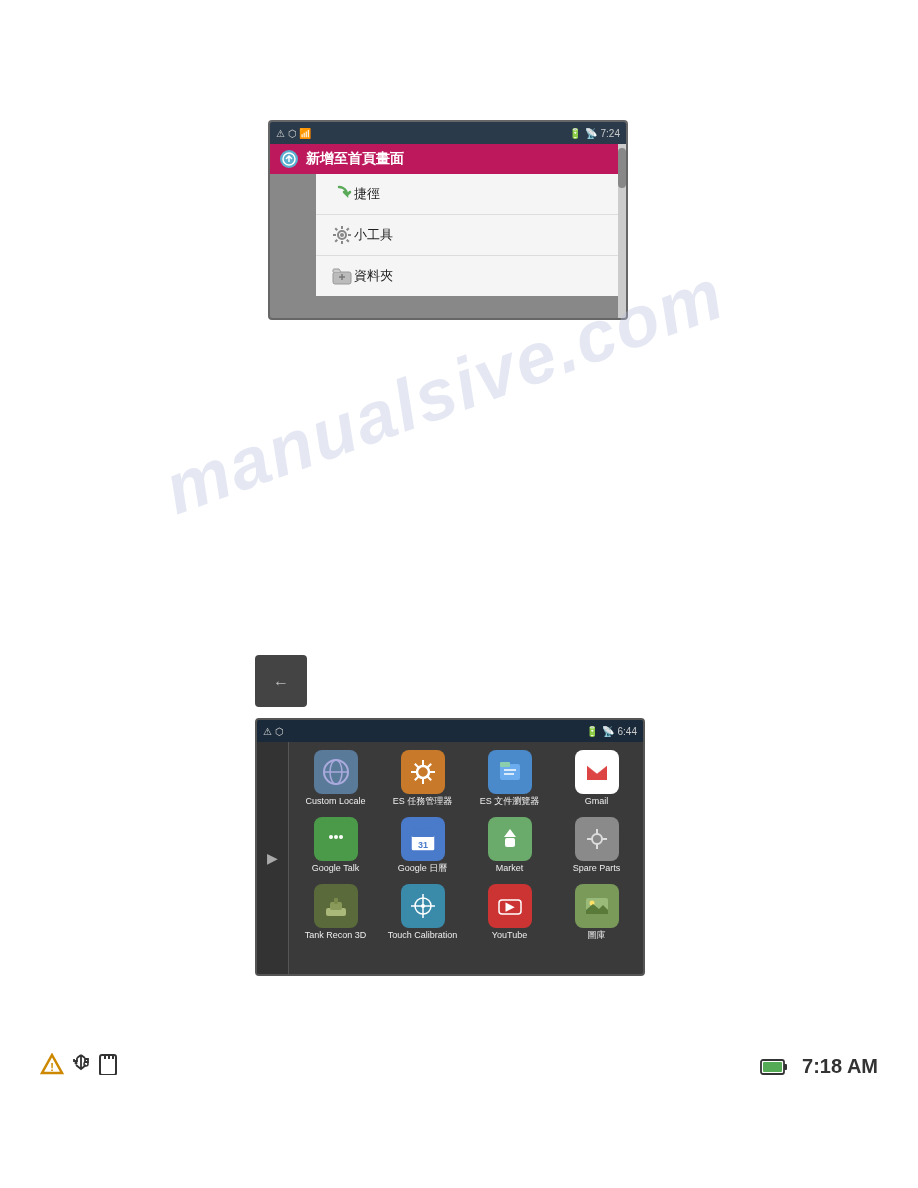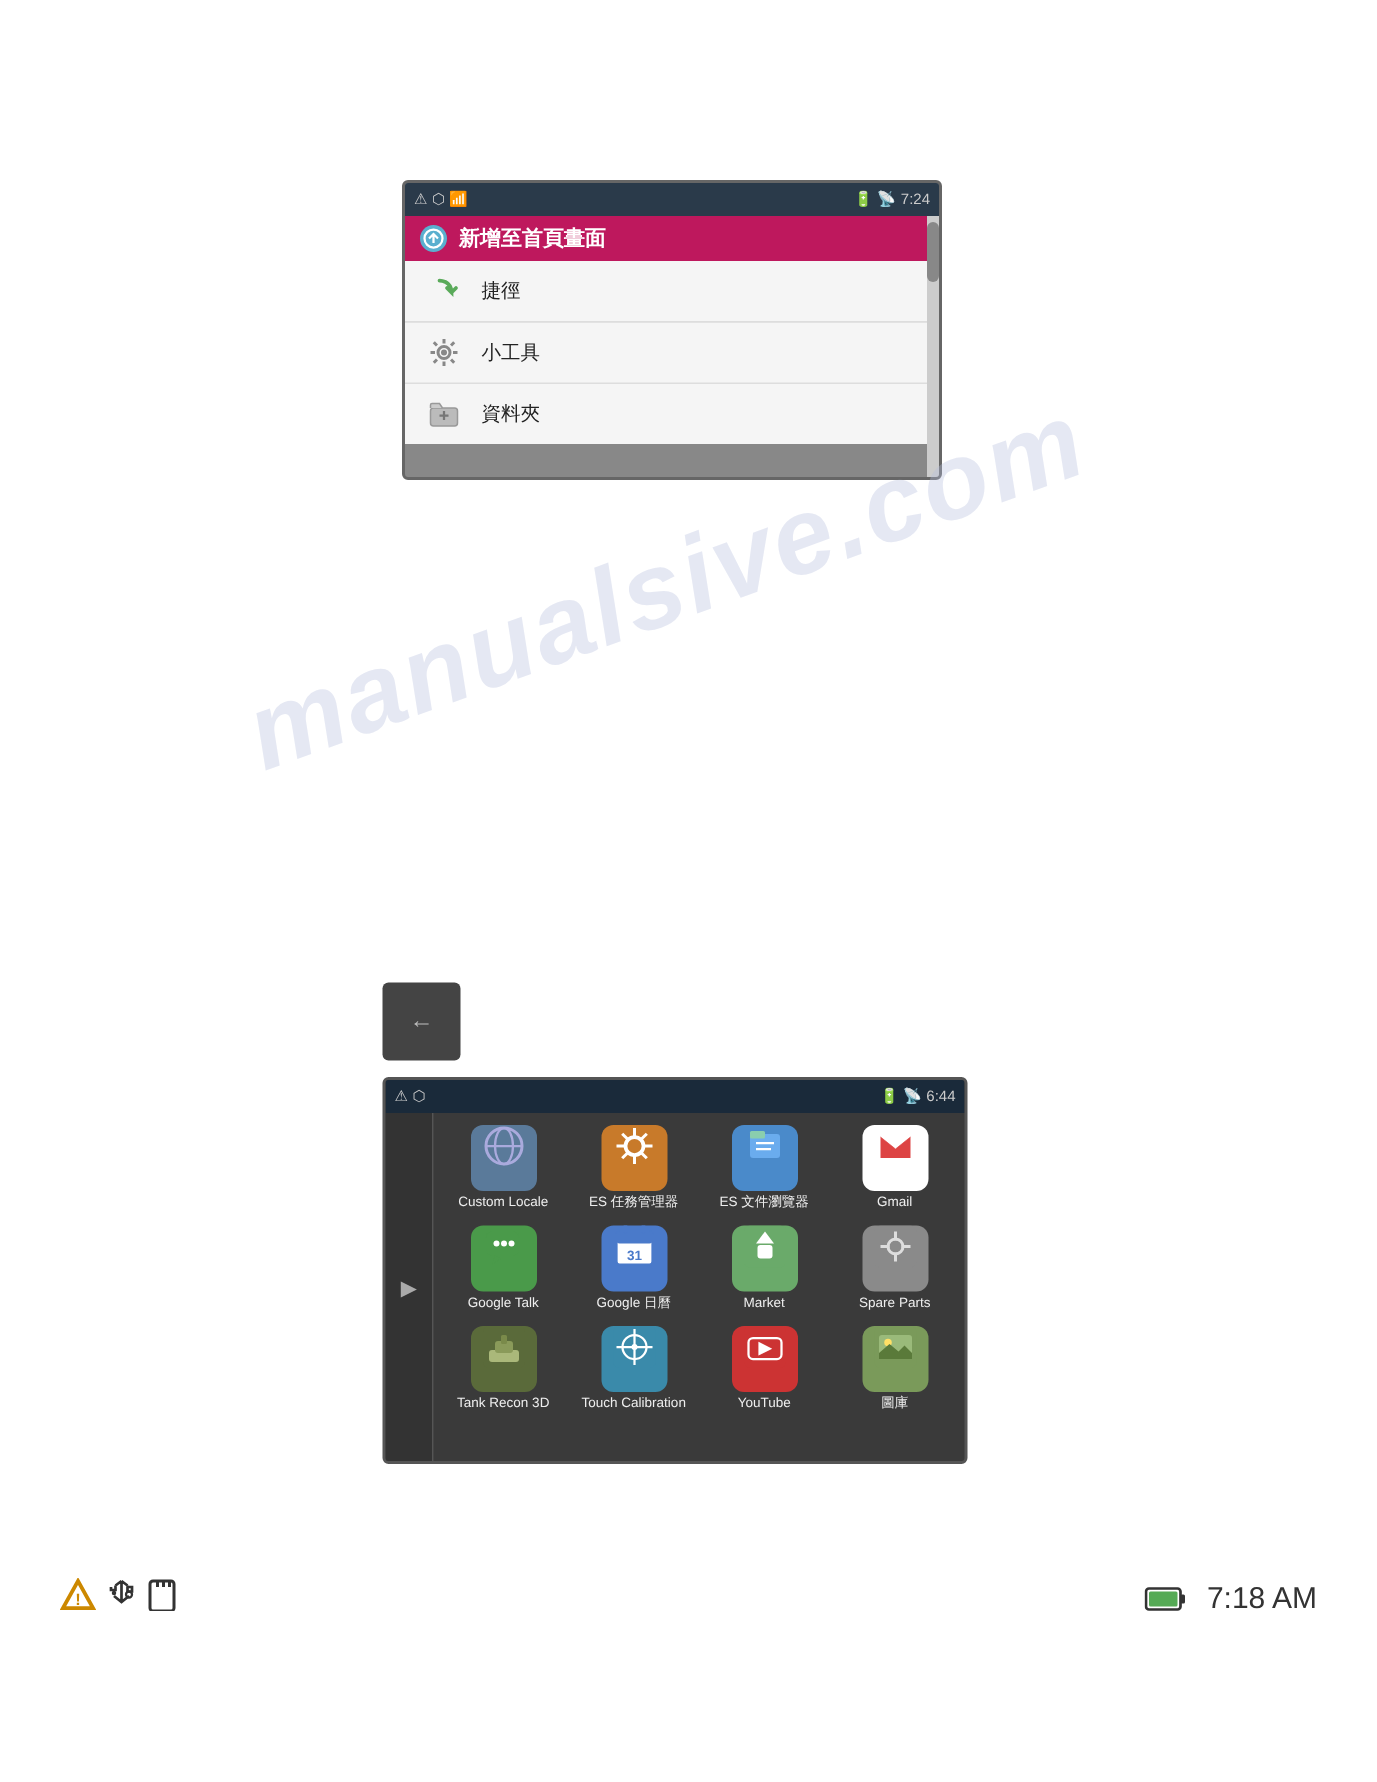--- a/index.html
+++ b/index.html
@@ -93,23 +93,24 @@
       color: white;
       font-size: 14px;
       font-weight: bold;
     }
 
     .dialog-item {
       background: #f5f5f5;
       padding: 8px 14px;
       display: flex;
       align-items: center;
-      gap: 13px;
+      gap: 0;
       border-bottom: 1px solid #ddd;
       cursor: pointer;
+      margin-left: 46px;
     }
 
     .dialog-item-icon {
       width: 24px;
       height: 24px;
       display: flex;
       align-items: center;
       justify-content: center;
     }
 
@@ -213,21 +214,21 @@
       align-items: center;
       padding: 4px 2px;
       cursor: pointer;
     }
 
     .app-icon {
       width: 44px;
       height: 44px;
       border-radius: 8px;
       display: flex;
-      align-items: flex-start;
+      align-items: center;
       justify-content: center;
       font-size: 22px;
       margin-bottom: 2px;
     }
 
     .app-label {
       color: #eee;
       font-size: 9px;
       text-align: center;
       line-height: 1.2;
@@ -269,21 +270,21 @@
       align-items: center;
     }
 
     .bottom-status-icon {
       font-size: 20px;
     }
 
     .bottom-right-time {
       font-size: 20px;
       color: #333;
-      font-weight: normal;
+      font-weight: bold;
     }
   </style>
 </head>
 <body>
 
 <div class="watermark">
   manualsive.com
 </div>
 
 <div class="screenshot1">

